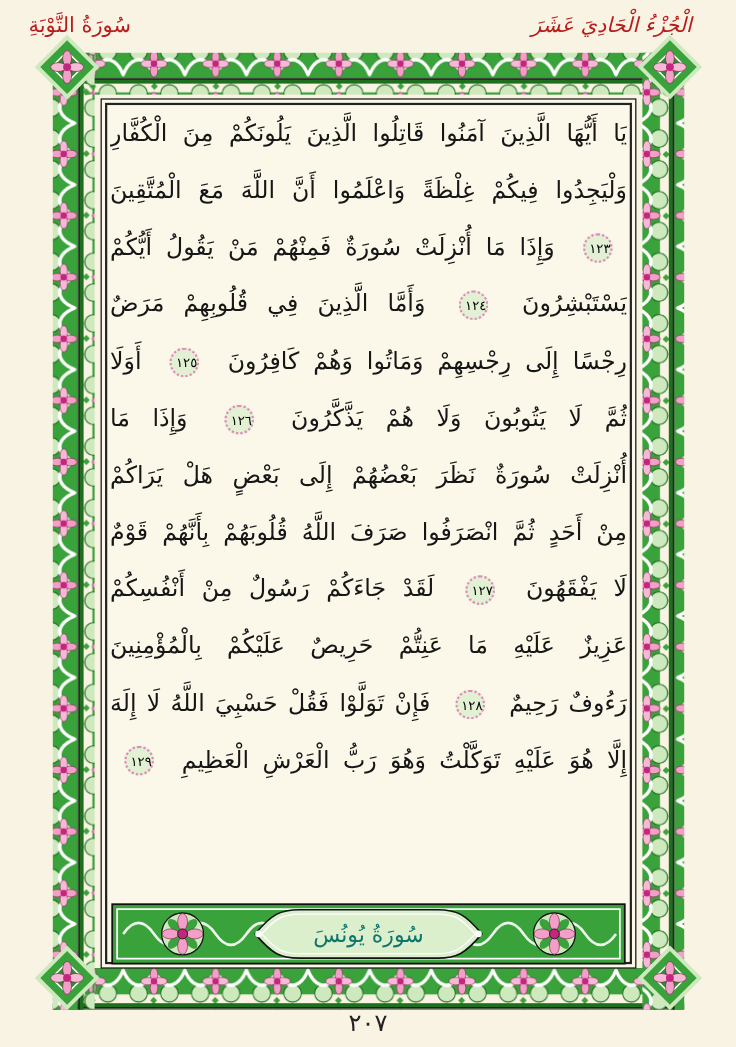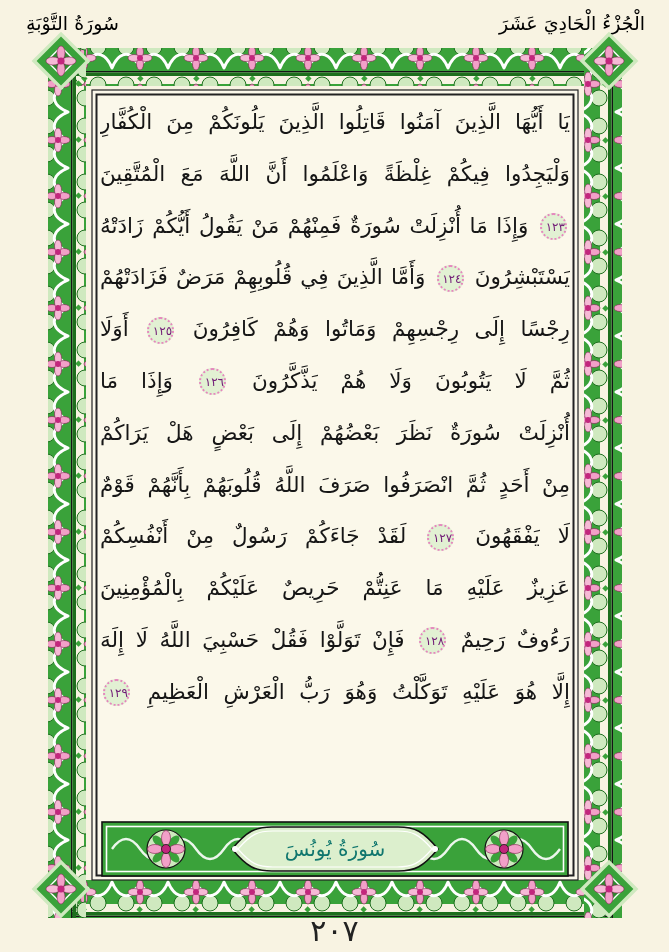--- a/index.html
+++ b/index.html
@@ -5,49 +5,49 @@
   html,body{margin:0;padding:0;}
   body{
     width:669px;height:952px;position:relative;overflow:hidden;
     background:#f8f3e2;
     font-family:"DejaVu Sans",sans-serif;
     color:#1c1c1c;
   }
   .sheet{position:absolute;inset:0;}
   .hdr{
     position:absolute;top:6px;height:34px;line-height:34px;
-    font-size:19px;color:#000000;white-space:nowrap;
+    font-size:19px;color:#b91c1c;white-space:nowrap;
   }
-  .hdr-right{right:24px;}
+  .hdr-right{right:40px;font-style:italic;}
   .hdr-left{left:26px;}
   svg.frame{position:absolute;left:0;top:0;z-index:1;}
   .text-area{
     position:absolute;left:100px;top:96px;width:470px;height:540px;z-index:2;
     direction:rtl;
   }
   .qline{
     height:51.8px;line-height:51.8px;overflow:hidden;
     text-align:justify;text-align-last:justify;
     font-size:21.5px;white-space:normal;
   }
   .vtext{color:#161616;}
   .vmark{
     display:inline-block;width:27px;height:27px;line-height:24px;
     border-radius:50%;background:#e2f1d3;border:2px dotted #e487bd;
     font-size:12px;text-align:center;vertical-align:middle;
-    color:#701a75;box-sizing:border-box;margin:0 3px;
+    color:#000000;box-sizing:border-box;margin:0 13px;
   }
   .banner-title{
     position:absolute;left:232px;top:827px;width:206px;height:44px;
     line-height:44px;text-align:center;z-index:3;
     font-size:20px;color:#0f766e;white-space:nowrap;
   }
   .page-num{
     position:absolute;left:0;top:914px;width:669px;height:34px;line-height:34px;
-    text-align:center;font-size:30px;color:#222;z-index:2;
+    text-align:center;font-size:22px;color:#222;z-index:2;
   }
 </style>
 </head>
 <body>
 
 <div class="sheet">
 
   <div class="hdr hdr-right">الْجُزْءُ الْحَادِيَ عَشَرَ</div>
   <div class="hdr hdr-left">سُورَةُ التَّوْبَةِ</div>
 

